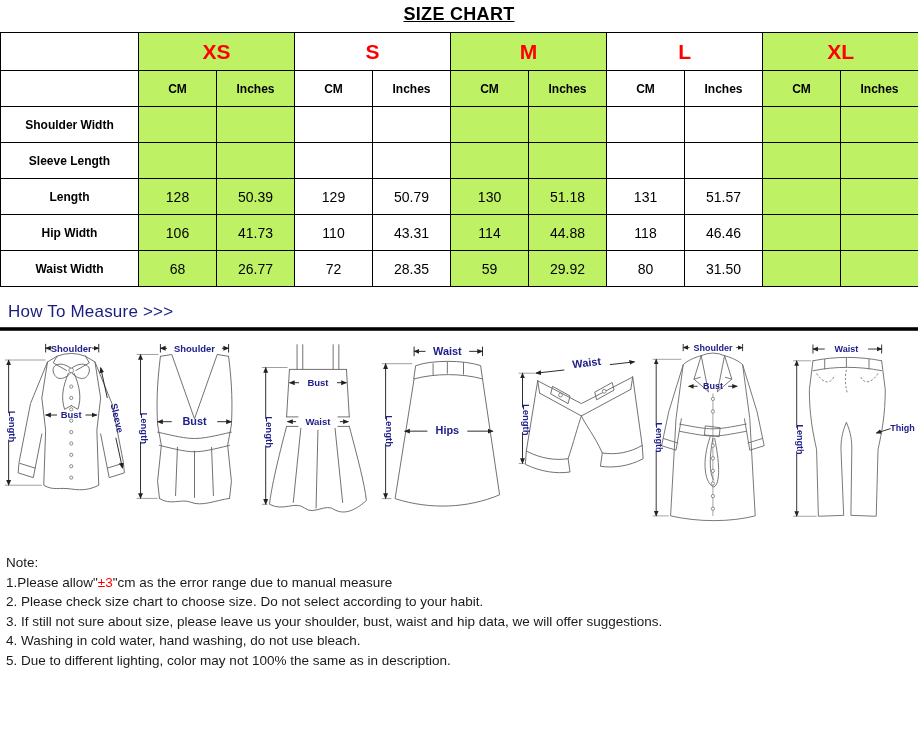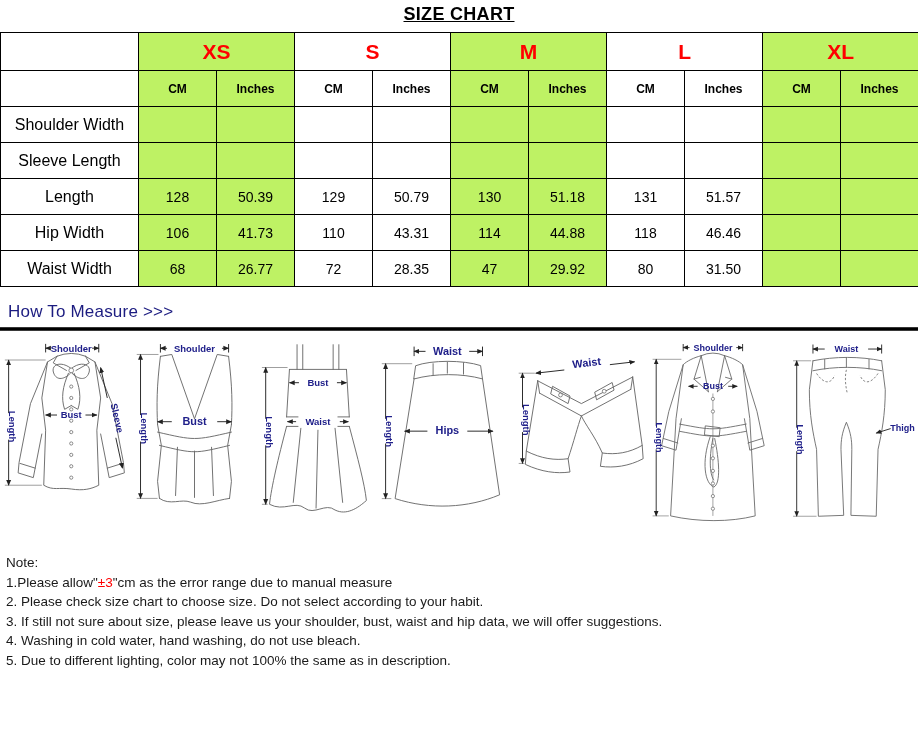--- a/index.html
+++ b/index.html
@@ -5,21 +5,21 @@
   html,body{margin:0;padding:0;background:#fff;}
   body{width:918px;height:752px;font-family:"Liberation Sans",sans-serif;color:#000;overflow:hidden;}
   .title{ text-align:center;font-size:18px;font-weight:bold;padding:4px 0 7px 0;letter-spacing:.3px;text-decoration:underline;}
   table.size-chart{border-collapse:collapse;width:918px;table-layout:fixed;}
   table.size-chart th,table.size-chart td{border:1px solid #000;text-align:center;vertical-align:middle;padding:0;overflow:hidden;}
   col.c-label{width:138px;}
   col.c-val{width:78px;}
   th.corner{background:#fff;}
   th.size-h{height:37px;font-size:21px;font-weight:bold;color:#ff0000;}
   th.unit-h{height:35px;font-size:12px;font-weight:bold;color:#000;}
-  th.row-label{height:35px;font-size:16px;font-weight:normal;}
+  th.row-label{height:35px;font-size:12px;font-weight:bold;}
   td.val{height:35px;font-size:14px;}
   .shade{background:#bef264;}
   .htm-heading{font-size:17px;font-weight:normal;color:#1c1c80;margin:15px 0 5px 8px;letter-spacing:.2px;}
   .rule{height:4px;background:linear-gradient(#555,#000 35%,#000 80%,#999);margin:0;}
   .figures{display:flex;justify-content:space-between;align-items:flex-start;padding:8px 2px 0 2px;height:204px;}
   .figures svg{display:block;}
   .garment{fill:none;stroke:#6a6a6a;stroke-width:1;stroke-linecap:round;stroke-linejoin:round;}
   .garment-d{fill:none;stroke:#6a6a6a;stroke-width:0.9;stroke-dasharray:2.5 2;}
   .btn{fill:#fff;stroke:#6a6a6a;stroke-width:0.8;}
   .arr{stroke:#222;stroke-width:1;fill:none;}
@@ -123,21 +123,21 @@
         <td class="val">46.46</td>
         <td class="val shade"></td>
         <td class="val shade"></td>
       </tr>
       <tr>
         <th class="row-label">Waist Width</th>
         <td class="val shade">68</td>
         <td class="val shade">26.77</td>
         <td class="val">72</td>
         <td class="val">28.35</td>
-        <td class="val shade">47</td>
+        <td class="val shade">59</td>
         <td class="val shade">29.92</td>
         <td class="val">80</td>
         <td class="val">31.50</td>
         <td class="val shade"></td>
         <td class="val shade"></td>
       </tr>
     </tbody>
 </table>
 
 <div class="htm-heading">How To Measure &gt;&gt;&gt;</div>

